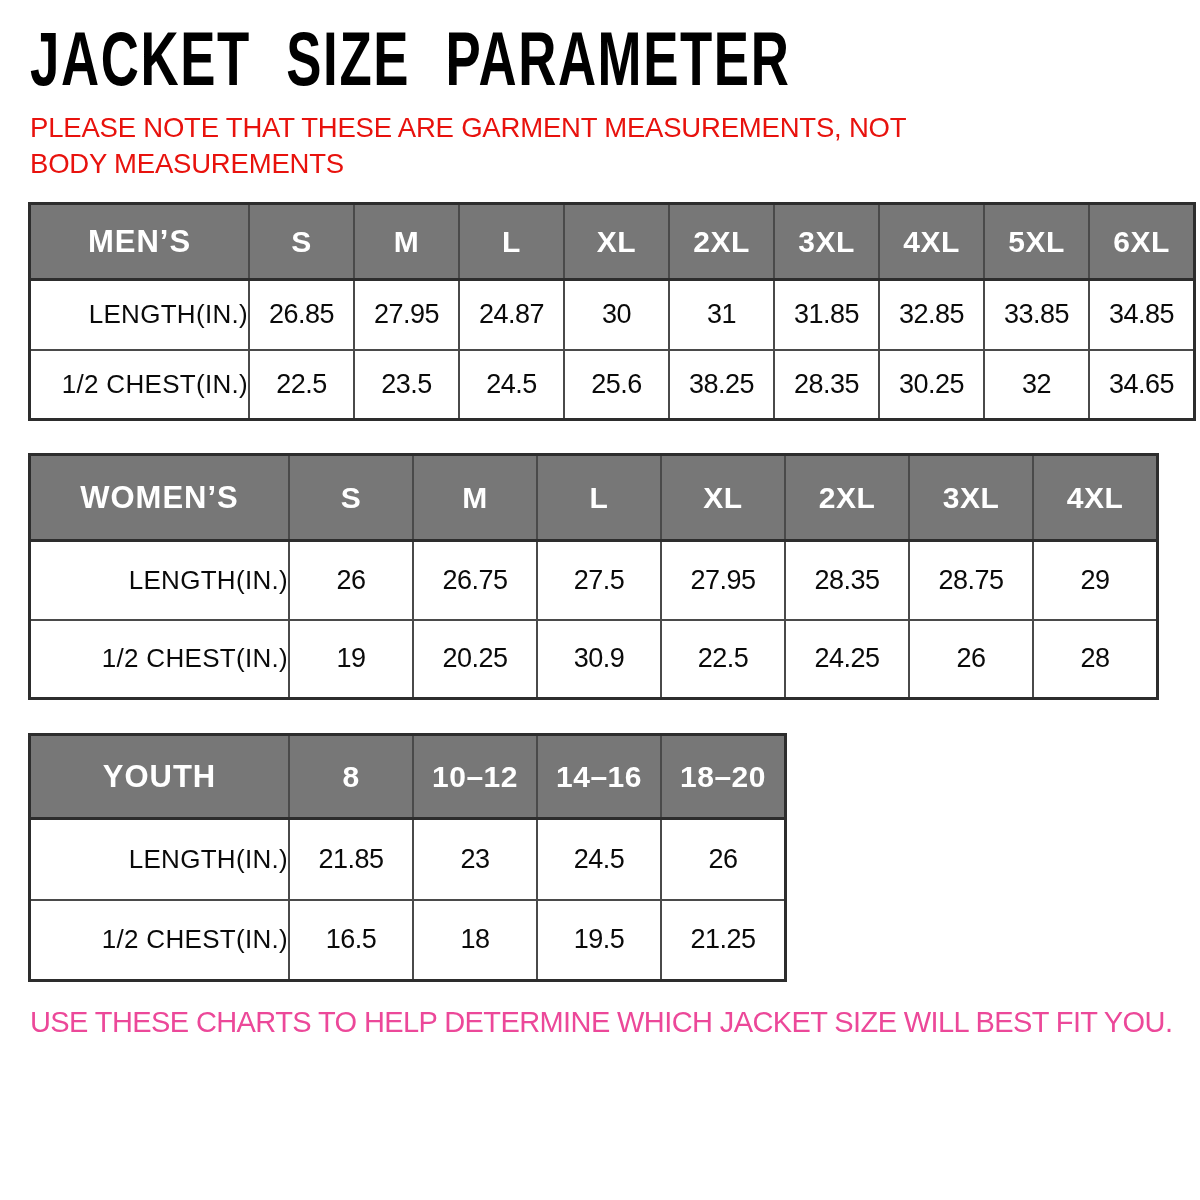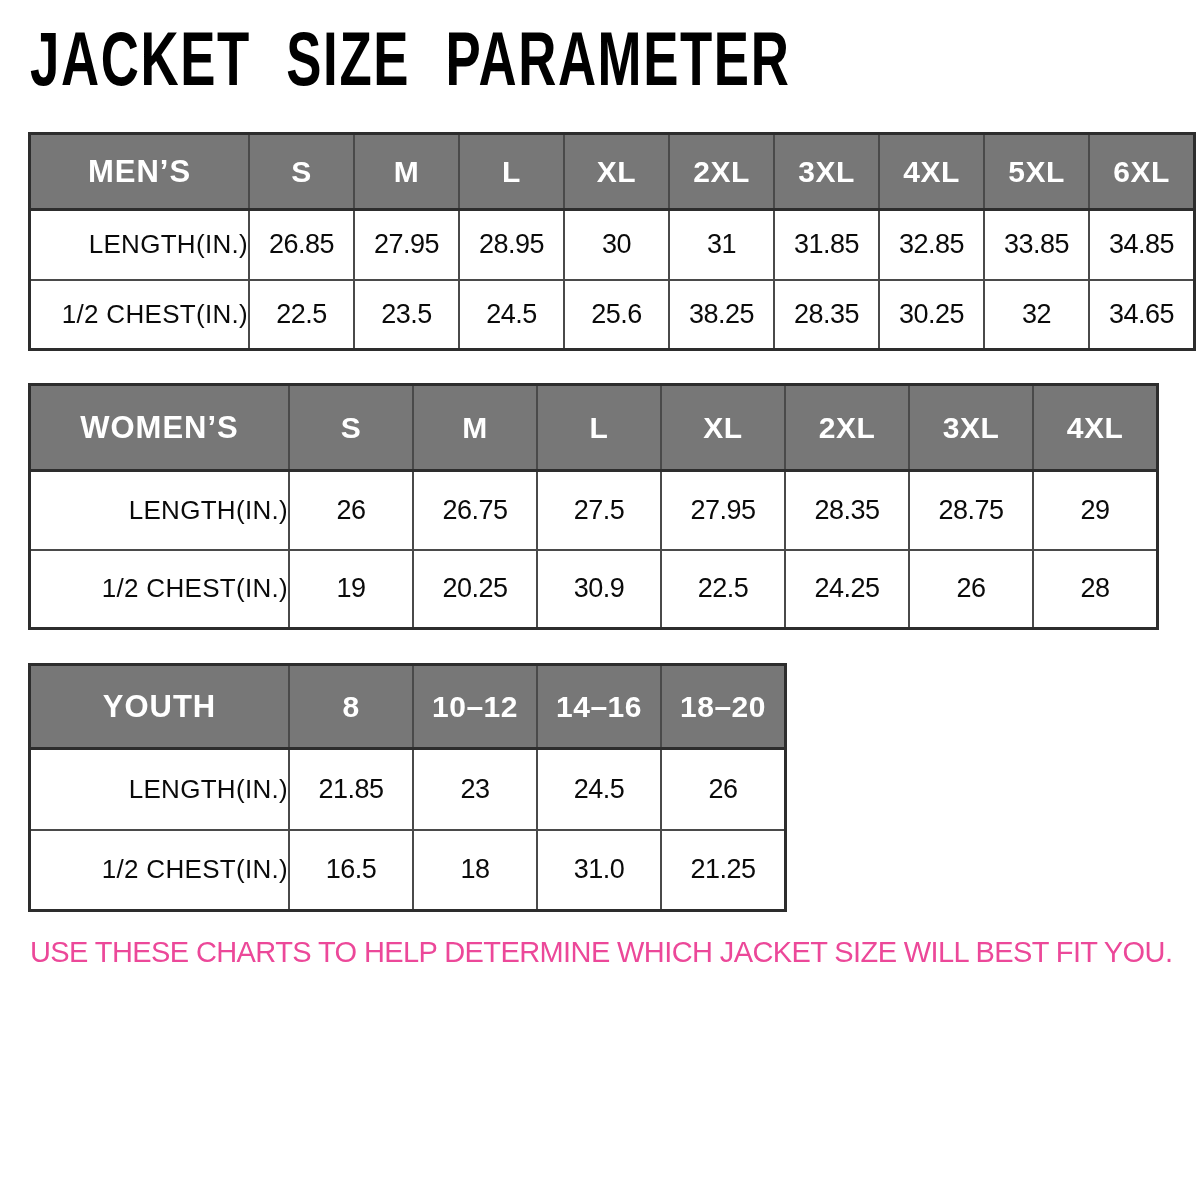--- a/index.html
+++ b/index.html
@@ -32,21 +32,21 @@
   }
   .note {
     margin: 14px 0 0 30px;
     max-width: 910px;
     font-size: 27.5px;
     line-height: 36px;
     color: #e8120d;
     font-weight: 500;
     letter-spacing: -0.2px;
   }
-  #tables { margin: 36px 0 0 28px; }
+  #tables { margin: 20px 0 0 28px; }
   table.tbl {
     border-collapse: collapse;
     table-layout: fixed;
     border: 3px solid #2d2d2d;
   }
   .tbl th, .tbl td {
     border: 2px solid #4a4a4a;
     text-align: center;
     vertical-align: middle;
     padding: 0;
@@ -108,20 +108,21 @@
     letter-spacing: -0.6px;
     white-space: nowrap;
   }
 </style>
 </head>
 <body>
 
 <div class="page">
   <div class="title">JACKET SIZE PARAMETER</div>
 
+  <div class="note">PLEASE NOTE THAT THESE ARE GARMENT MEASUREMENTS, NOT BODY MEASUREMENTS</div>
 
   <div id="tables">
       <table class="tbl t-0">
         <thead>
           <tr>
             <th class="label-col">MEN’S</th>
             <th>S</th>
             <th>M</th>
             <th>L</th>
             <th>XL</th>
@@ -130,21 +131,21 @@
             <th>4XL</th>
             <th>5XL</th>
             <th>6XL</th>
           </tr>
         </thead>
         <tbody>
           <tr>
             <td class="label-col">LENGTH(IN.)</td>
             <td>26.85</td>
             <td>27.95</td>
-            <td>28.95</td>
+            <td>24.87</td>
             <td>30</td>
             <td>31</td>
             <td>31.85</td>
             <td>32.85</td>
             <td>33.85</td>
             <td>34.85</td>
           </tr>
           <tr>
             <td class="label-col">1/2 CHEST(IN.)</td>
             <td>22.5</td>
@@ -210,21 +211,21 @@
             <td class="label-col">LENGTH(IN.)</td>
             <td>21.85</td>
             <td>23</td>
             <td>24.5</td>
             <td>26</td>
           </tr>
           <tr>
             <td class="label-col">1/2 CHEST(IN.)</td>
             <td>16.5</td>
             <td>18</td>
-            <td>31.0</td>
+            <td>19.5</td>
             <td>21.25</td>
           </tr>
         </tbody>
       </table>
     </div>
 
 
   <div class="footer-2">USE THESE CHARTS TO HELP DETERMINE WHICH JACKET SIZE WILL BEST FIT YOU.</div>
 </div>
 

